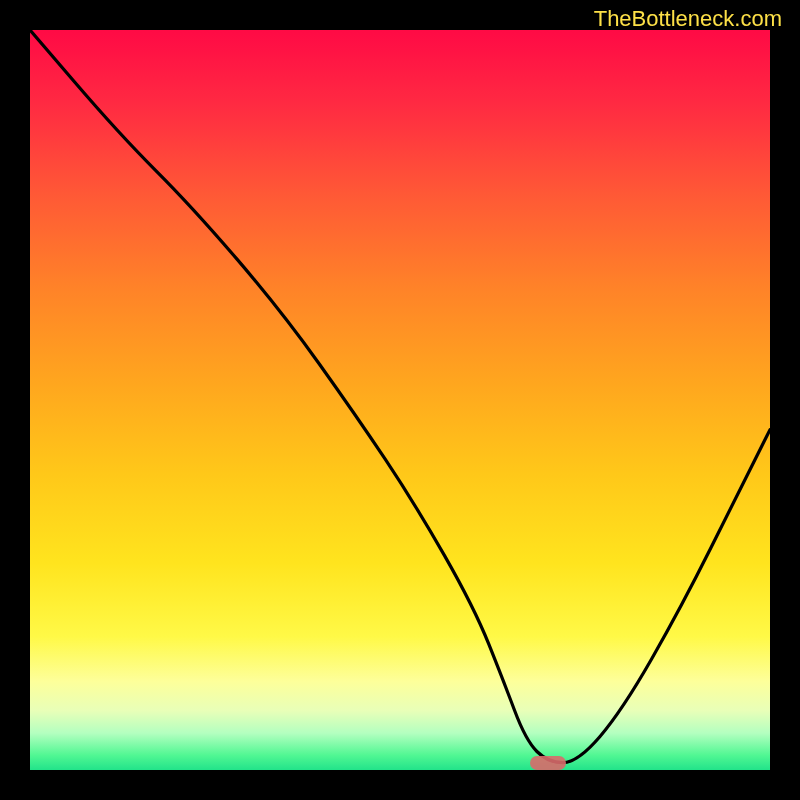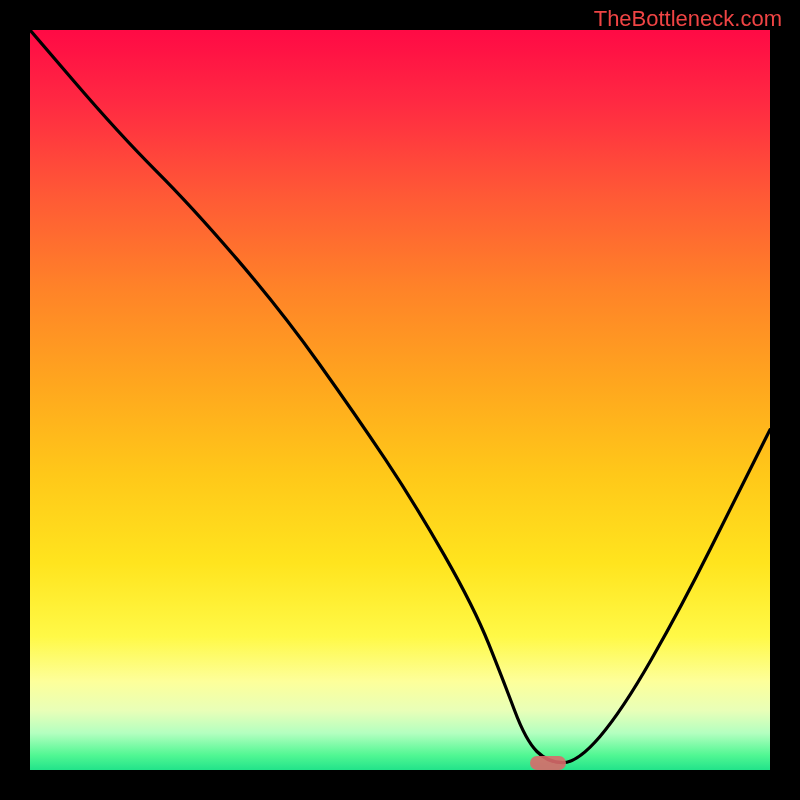--- a/index.html
+++ b/index.html
@@ -8,21 +8,21 @@
     width: 800px;
     height: 800px;
     background: #000;
     position: relative;
     font-family: Arial, sans-serif;
   }
   .watermark {
     position: absolute;
     top: 6px;
     right: 18px;
-    color: #ef4444;
+    color: #fde047;
     font-size: 22px;
     font-weight: 400;
     z-index: 10;
   }
   .plot-area {
     position: absolute;
     left: 30px;
     top: 30px;
     width: 740px;
     height: 740px;

